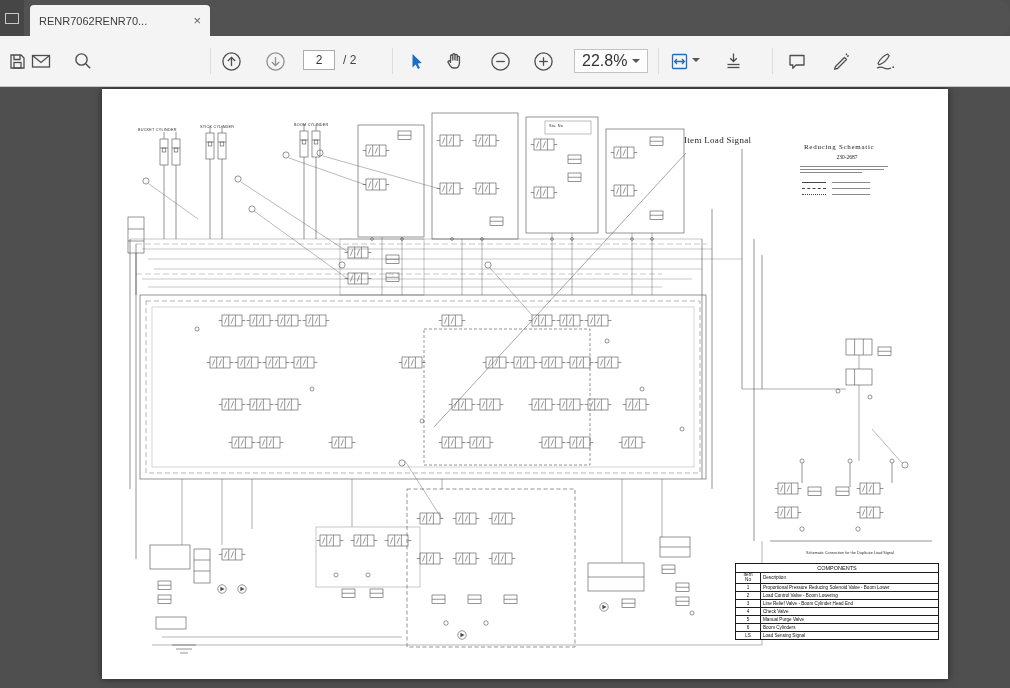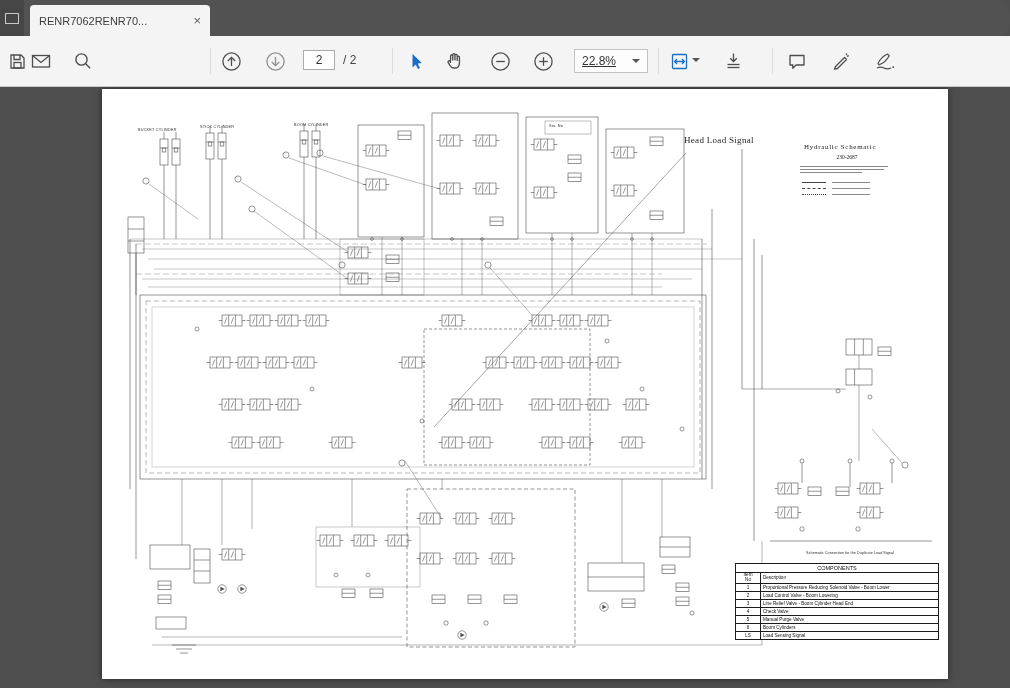--- a/index.html
+++ b/index.html
@@ -24,21 +24,21 @@
   .tbi{position:absolute;top:15px;width:22px;height:20px;display:flex;align-items:center;
     justify-content:center;cursor:pointer;}
   .tbi svg{display:block;}
   .sep{position:absolute;top:12px;width:1px;height:26px;background:#dcdcdc;}
   .page-input{position:absolute;left:303px;top:14px;width:32px;height:20px;
     border:1px solid #ababab;background:#fff;text-align:center;font-size:12px;color:#333;
     box-sizing:border-box;padding:0;font-family:"Liberation Sans",sans-serif;}
   .page-total{position:absolute;left:343px;top:24px;font-size:12px;color:#444;transform:translateY(-50%);}
   .zoom-box{position:absolute;left:574px;top:13px;width:74px;height:24px;background:#fdfdfd;
     border:1px solid #c2c2c2;box-sizing:border-box;display:flex;align-items:center;
-    justify-content:space-between;padding:0 7px;font-size:12px;color:#333;cursor:pointer;text-decoration:underline;}
+    justify-content:space-between;padding:0 7px;font-size:16px;color:#333;cursor:pointer;}
   .caret{width:0;height:0;border-left:4px solid transparent;border-right:4px solid transparent;
     border-top:4px solid #555;}
   .caret-sm{position:absolute;top:22px;width:0;height:0;border-left:4px solid transparent;
     border-right:4px solid transparent;border-top:4px solid #555;cursor:pointer;}
   
   .viewport{position:absolute;top:87px;left:0;right:0;bottom:0;background:#4f4f4f;overflow:hidden;}
   .page{position:absolute;left:102px;top:2px;width:846px;height:590px;background:#ffffff;
     box-shadow:0 0 7px rgba(0,0,0,.55);}
   .schematic{position:absolute;left:0;top:0;width:846px;height:592px;color:#3a3a3a;}
   .lbl{position:absolute;color:#2e2e2e;white-space:nowrap;}
@@ -442,22 +442,22 @@
             <use href="#co" x="386" y="176"></use>
             <use href="#co" x="803" y="376"></use>
         </g>
       </g>
     </svg>
 
     <div class="lbl lbl-tiny" style="left:36px;top:39px;">BUCKET CYLINDER</div>
     <div class="lbl lbl-tiny" style="left:98px;top:36px;">STICK CYLINDER</div>
     <div class="lbl lbl-tiny" style="left:192px;top:34px;">BOOM CYLINDER</div>
     <div class="lbl lbl-tiny" style="left:447px;top:35px;">Sta. No</div>
-    <div class="lbl tls" style="left:582px;top:46px;">Head Load Signal</div>
-    <div class="lbl hyd-t" style="left:702px;top:54px;">Hydraulic Schematic</div>
+    <div class="lbl tls" style="left:582px;top:46px;">Item Load Signal</div>
+    <div class="lbl hyd-t" style="left:702px;top:54px;">Reducing Schematic</div>
     <div class="lbl hyd-n" style="left:702px;top:65px;">230-2687</div>
     <div class="lbl cap" style="left:646px;top:462px;">Schematic Connection for the Duplicate Load Signal</div>
 
     <div>
       <div class="nb" style="left:698px;top:77px;width:88px;"></div>
       <div class="nb" style="left:698px;top:80px;width:84px;"></div>
       <div class="nb" style="left:698px;top:83px;width:62px;"></div>
     </div>
     <div>
       <div class="ls-sample" style="left:700px;top:93px;"></div>

